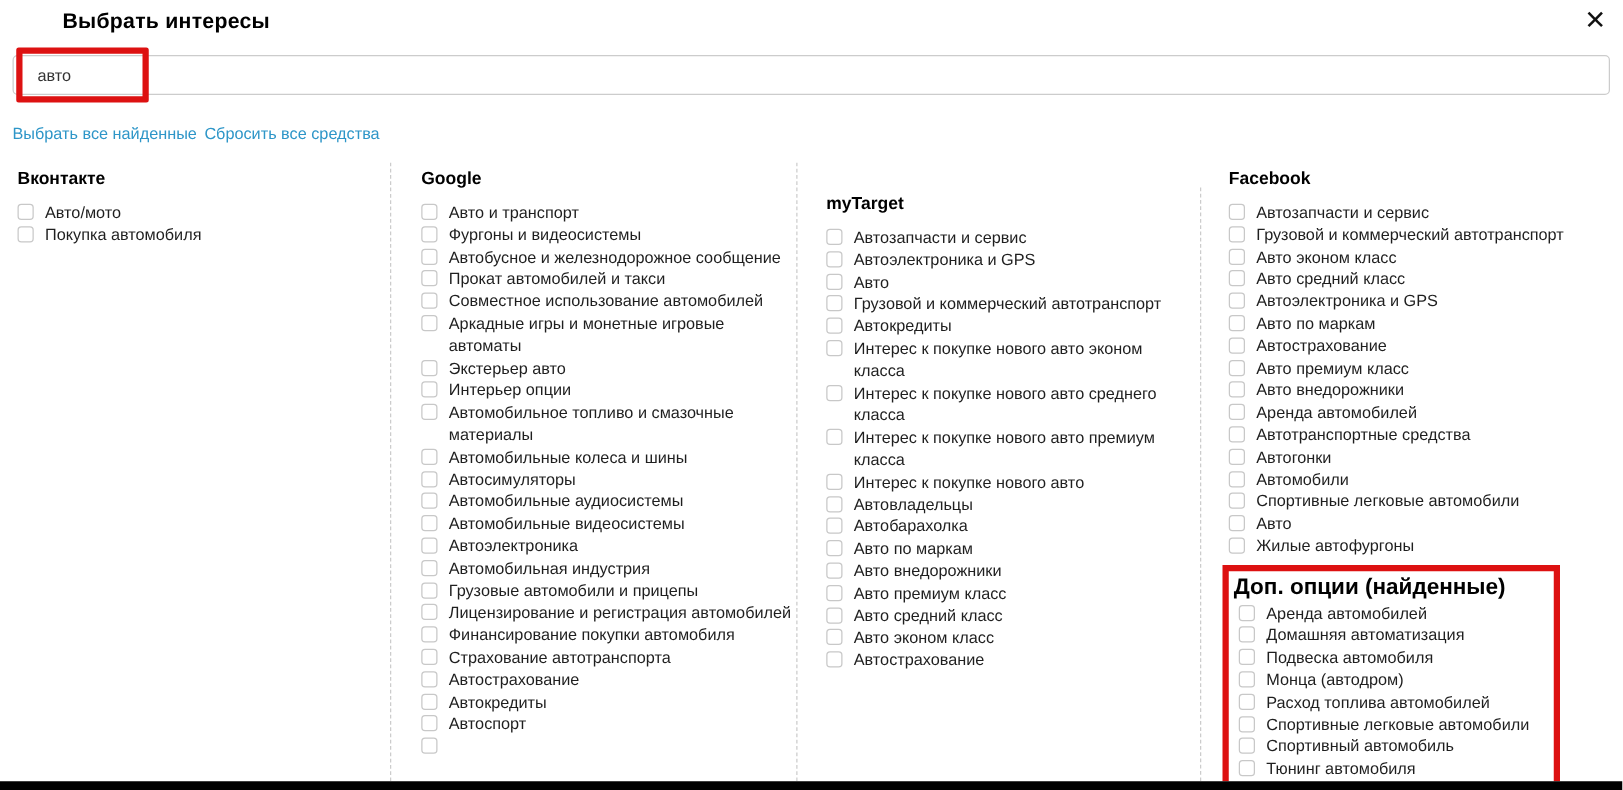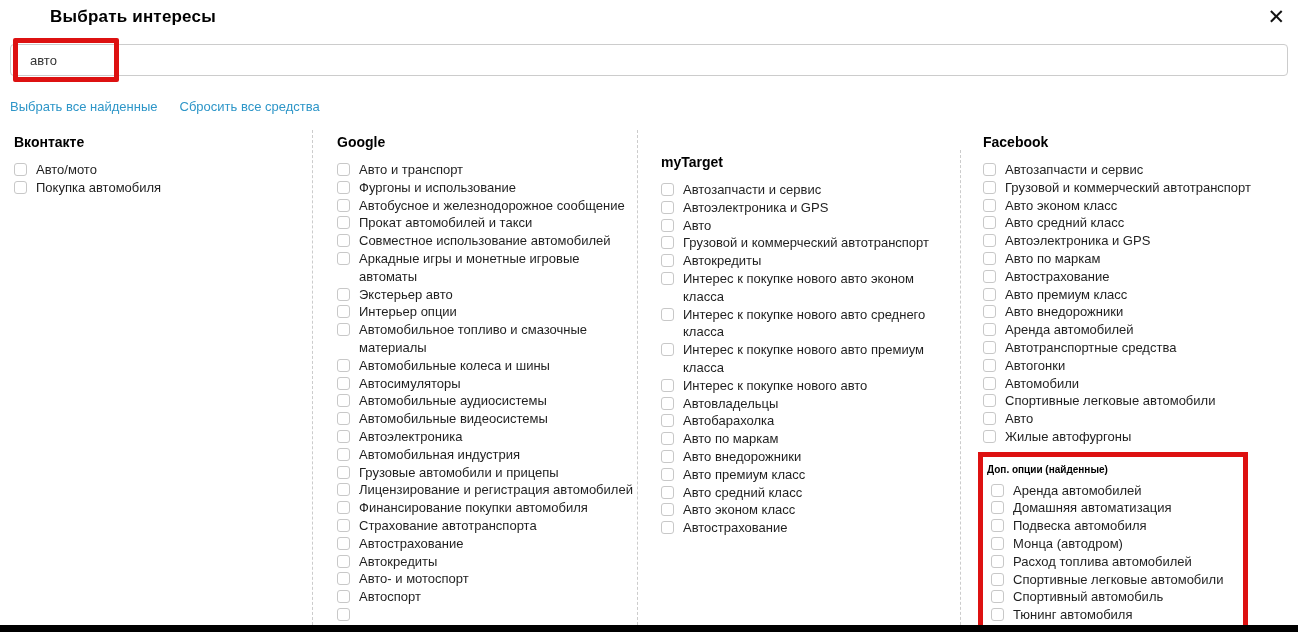--- a/index.html
+++ b/index.html
@@ -20,21 +20,21 @@
     position:absolute; left:10px; top:44px; width:1278px; height:32px;
     border:1px solid #ccc; border-radius:4px; padding:0 12px 0 19px;
     font-size:13px; color:#333; outline:none;
     font-family:"Liberation Sans", sans-serif; background:#fff;
   }
   .annot-search {
     position:absolute; left:13px; top:38px; width:106px; height:44px;
     border:5px solid #dd1111; border-radius:2px; z-index:6; pointer-events:none;
   }
   .links-row {
-    position:absolute; left:10px; top:99px; display:flex; gap:22px;
+    position:absolute; left:10px; top:99px; display:flex; gap:6px;
     font-size:13px;
   }
   .links-row a { color:#2e96c8; text-decoration:none; cursor:pointer; }
   .columns {
     position:absolute; left:0; top:130px; width:1298px; height:495px;
     display:flex; overflow:hidden;
   }
   .column { height:100%; padding-top:4px; }
   .column:nth-child(1){ width:313px; padding-left:14px; border-right:1px dashed #ccc; }
   .column:nth-child(2){ width:325px; padding-left:24px; border-right:1px dashed #ccc; }
@@ -49,21 +49,21 @@
   .checkbox {
     width:13px; height:13px; flex:none;
     border:1px solid #c8c8c8; border-radius:3px; background:#fff;
     margin:2px 9px 0 0;
   }
   .item-label { font-size:13px; color:#1f1f1f; padding-right:2px; }
   .extra-box {
     margin:6px 0 0 -5px; width:270px;
     border:5px solid #dd1111; padding:4px 4px 5px 4px; background:#fff;
   }
-  .extra-title { font-size:10px; font-weight:700; color:#000; margin:0 0 3px 0; line-height:17.8px; }
+  .extra-title { font-size:18px; font-weight:700; color:#000; margin:0 0 3px 0; line-height:17.8px; }
   .extra-box .item { padding-left:4px; }
   .bottom-bar {
     position:absolute; left:0; bottom:0; width:1298px; height:7px;
     background:#000; z-index:10;
   }
 </style>
 </head>
 <body>
 
 <div class="modal-title">Выбрать интересы</div>
@@ -90,21 +90,21 @@
       </div>
     </div>
     <div class="column">
       <div class="col-header">Google</div>
       <div class="item">
         <span class="checkbox"></span>
         <span class="item-label">Авто и транспорт</span>
       </div>
       <div class="item">
         <span class="checkbox"></span>
-        <span class="item-label">Фургоны и использование</span>
+        <span class="item-label">Фургоны и видеосистемы</span>
       </div>
       <div class="item">
         <span class="checkbox"></span>
         <span class="item-label">Автобусное и железнодорожное сообщение</span>
       </div>
       <div class="item">
         <span class="checkbox"></span>
         <span class="item-label">Прокат автомобилей и такси</span>
       </div>
       <div class="item">
@@ -167,24 +167,20 @@
         <span class="checkbox"></span>
         <span class="item-label">Страхование автотранспорта</span>
       </div>
       <div class="item">
         <span class="checkbox"></span>
         <span class="item-label">Автострахование</span>
       </div>
       <div class="item">
         <span class="checkbox"></span>
         <span class="item-label">Автокредиты</span>
-      </div>
-      <div class="item">
-        <span class="checkbox"></span>
-        <span class="item-label">Авто- и мотоспорт</span>
       </div>
       <div class="item">
         <span class="checkbox"></span>
         <span class="item-label">Автоспорт</span>
       </div>
       <div class="item">
         <span class="checkbox"></span>
         <span class="item-label"></span>
       </div>
     </div>

